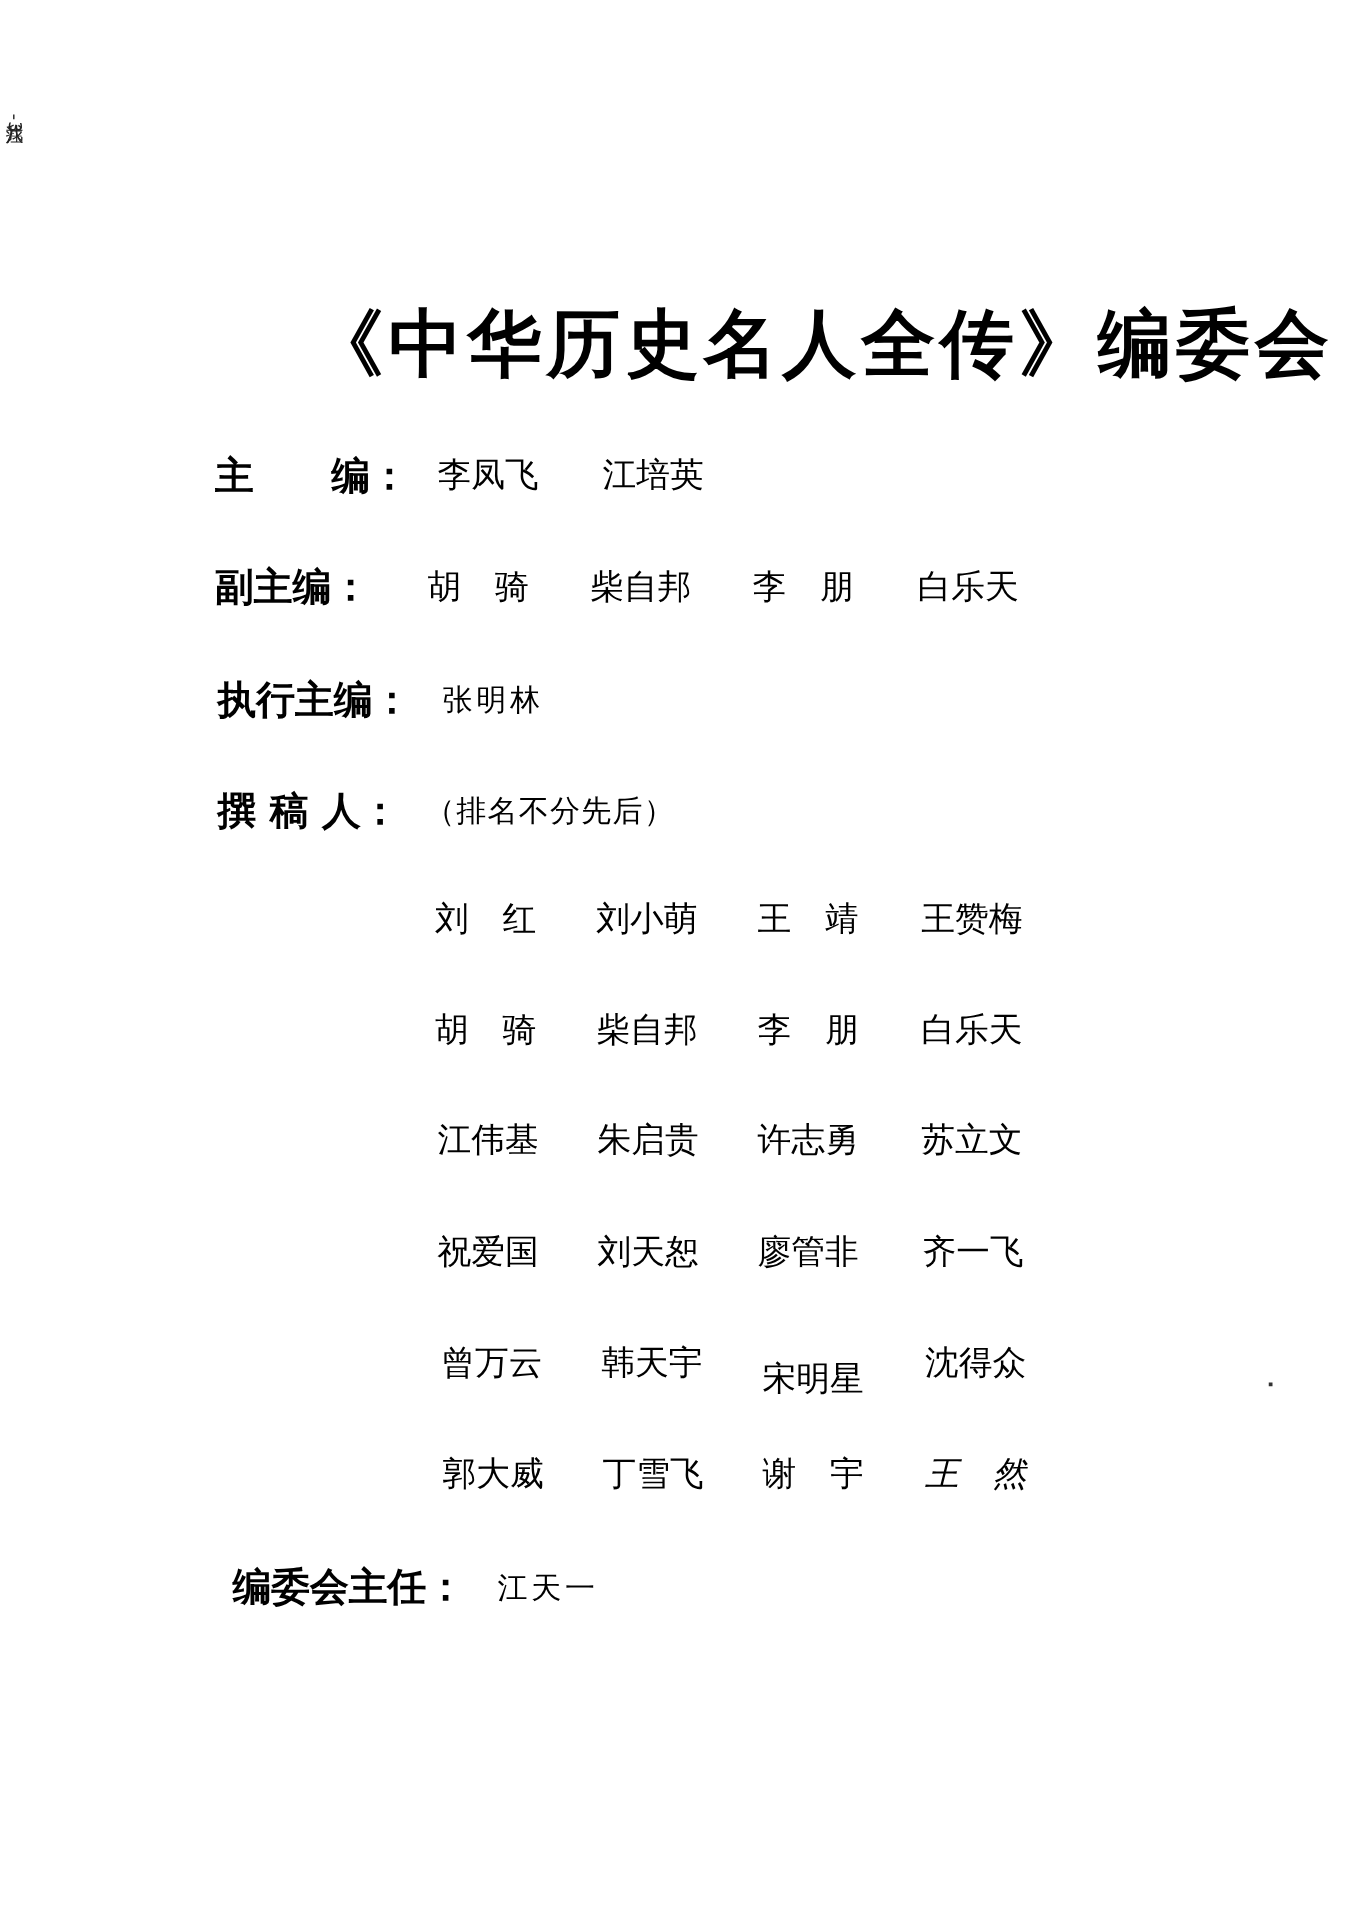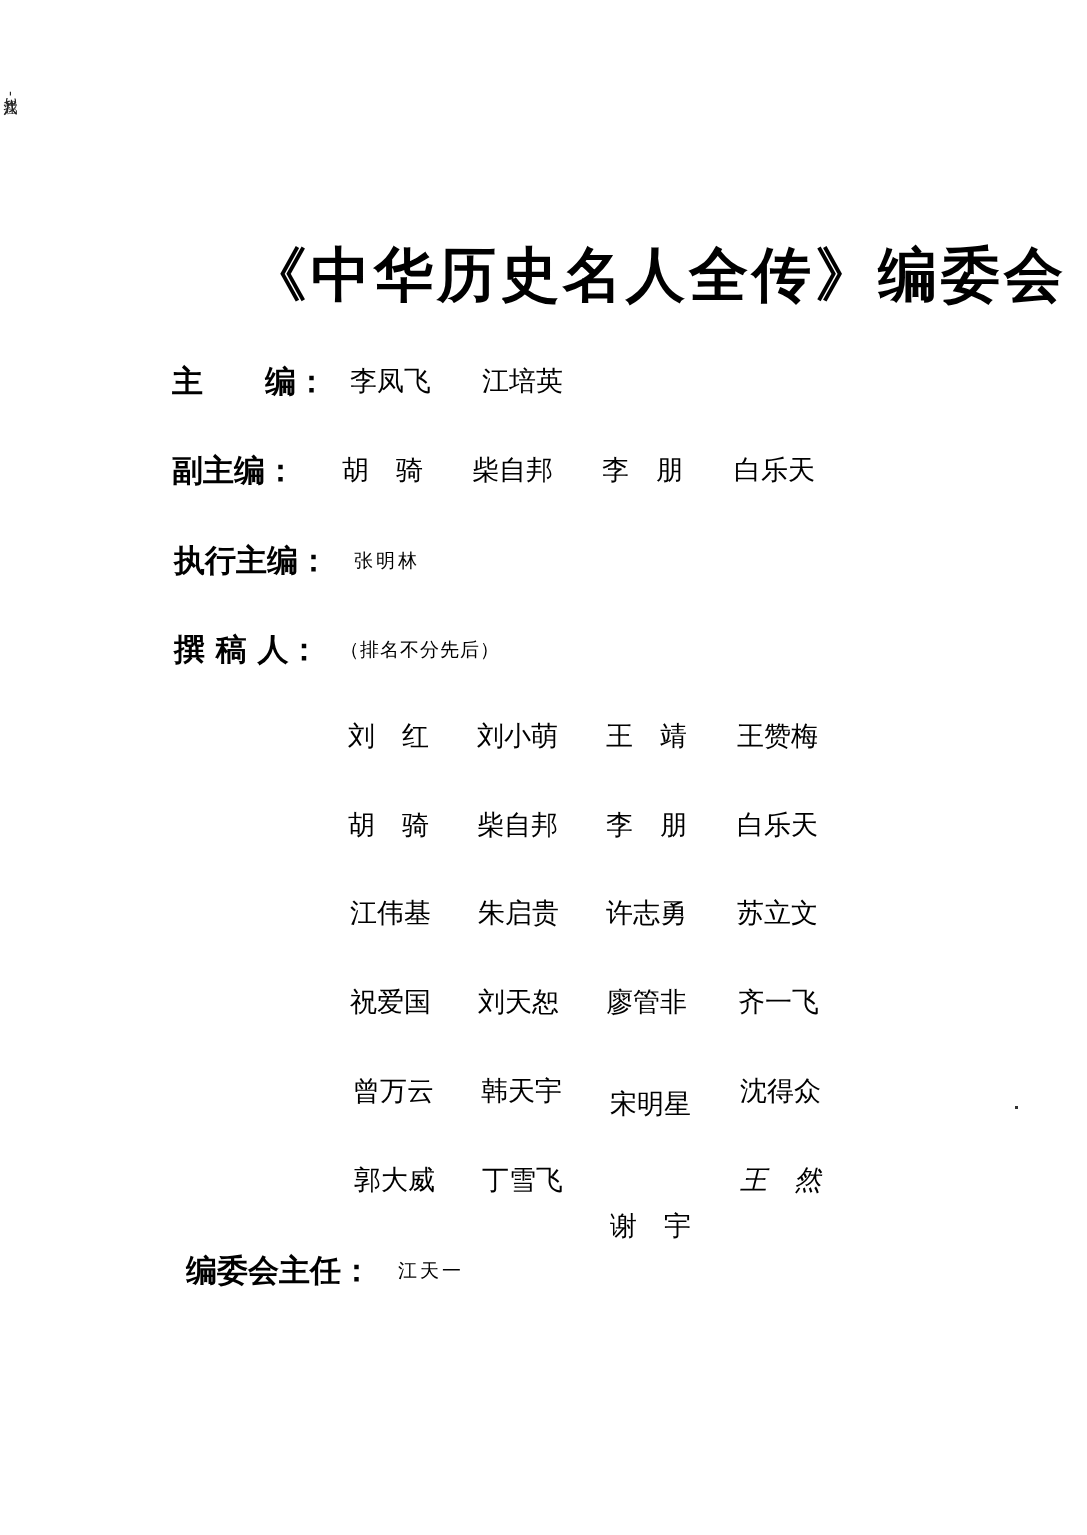--- a/index.html
+++ b/index.html
@@ -42,21 +42,21 @@
       position: absolute;
       font-family: "DejaVu Sans", sans-serif;
       font-weight: bold;
       font-size: 31px;
       line-height: 40px;
       white-space: nowrap;
     }
     .value {
       position: absolute;
       font-family: "DejaVu Serif", serif;
-      font-size: 19px;
+      font-size: 24px;
       line-height: 40px;
       white-space: nowrap;
       letter-spacing: 3px;
     }
     .name {
       position: absolute;
       font-family: "DejaVu Serif", serif;
       font-size: 27px;
       line-height: 40px;
       white-space: nowrap;
@@ -119,20 +119,20 @@
 </div>
 <div>
   <div class="name" style="left:353px; top:1071px;">曾万云</div>
   <div class="name" style="left:481px; top:1071px;">韩天宇</div>
   <div class="name" style="left:610px; top:1071px;margin-top:13px;">宋明星</div>
   <div class="name" style="left:740px; top:1071px;">沈得众</div>
 </div>
 <div>
   <div class="name" style="left:354px; top:1160px;">郭大威</div>
   <div class="name" style="left:482px; top:1160px;">丁雪飞</div>
-  <div class="name" style="left:610px; top:1208px;font-family:Liberation Mono, monospace;">谢　宇</div>
+  <div class="name" style="left:610px; top:1160px;">谢　宇</div>
   <div class="name" style="left:740px; top:1160px;font-style:italic;">王　然</div>
 </div>
 
 <div class="label" style="left:186px; top:1250px;">编委会主任：</div>
 <div class="value" style="left:398px; top:1250px;">江天一</div>
 
 <div class="speck"></div>
 
 </body></html>

